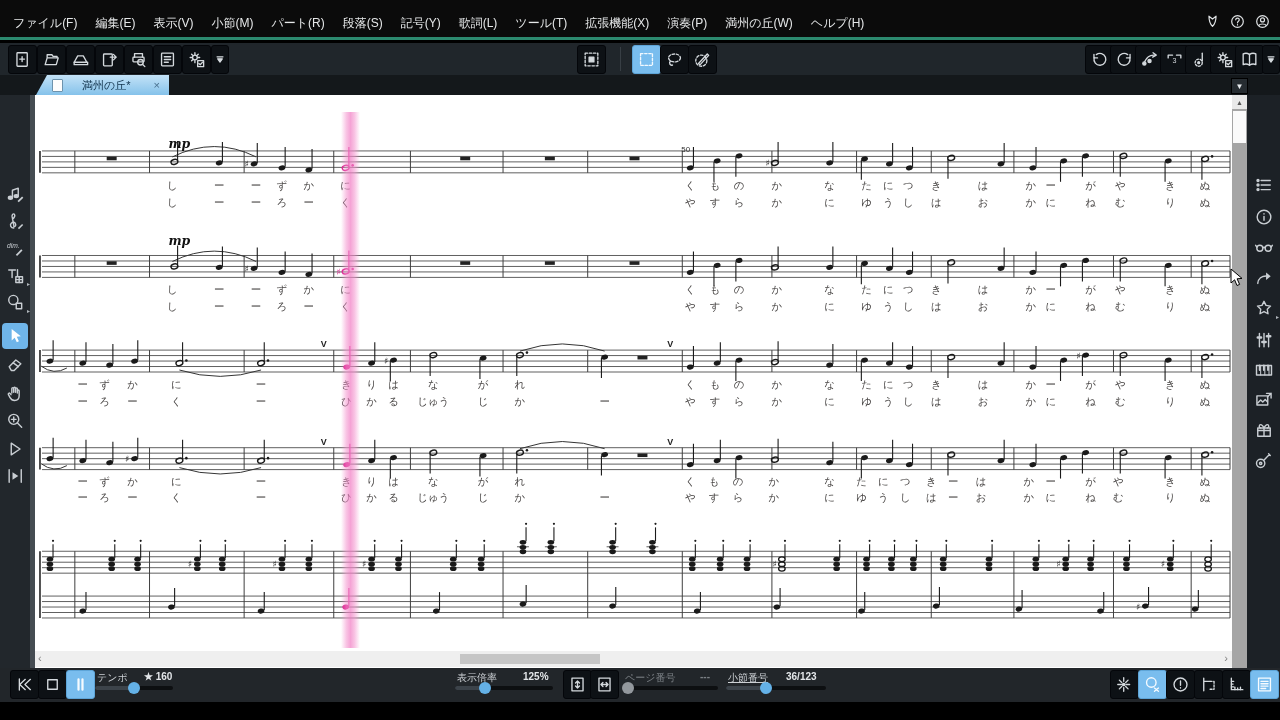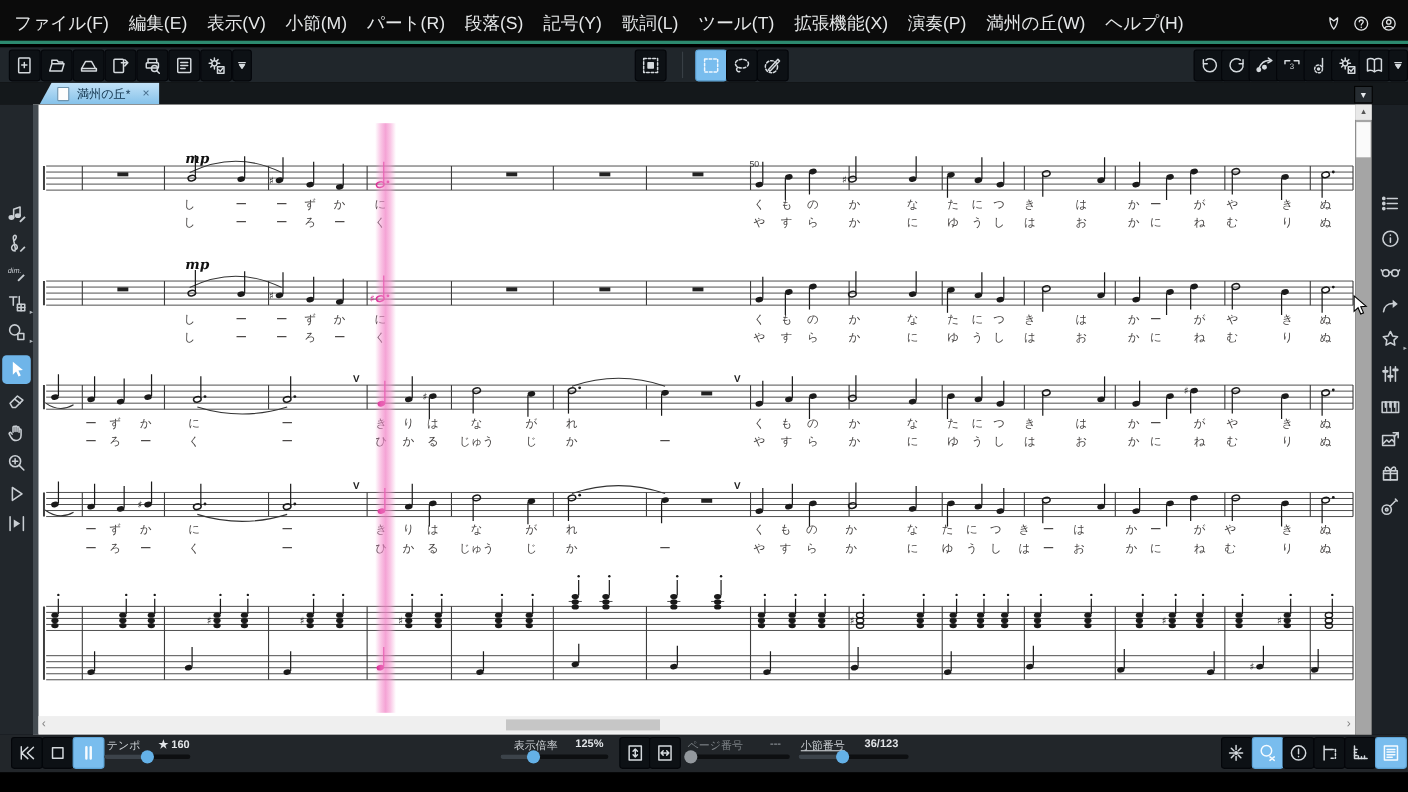--- a/index.html
+++ b/index.html
@@ -2,36 +2,36 @@
 <html><head>
 <meta charset="utf-8">
 <style>
   html,body{margin:0;padding:0;background:#000;}
   #app{position:relative;width:1280px;height:720px;background:#000;overflow:hidden;
        font-family:"Liberation Sans",sans-serif;}
   
   .menubar{position:absolute;left:0;top:0;width:1280px;height:40px;background:#0b0b0b;
            border-bottom:3px solid #2c8a6f;box-sizing:border-box;display:flex;
            align-items:flex-end;padding:0 4px 3px 4px;}
-  .menu-item{color:#e6e8e9;font-size:16px;padding:2px 9px;white-space:nowrap;cursor:default;}
+  .menu-item{color:#e6e8e9;font-size:12px;padding:2px 9px;white-space:nowrap;cursor:default;}
   .win-icons{position:absolute;right:8px;top:13px;display:flex;gap:7px;color:#dfe2e4;}
   .win-icons .wicon{width:18px;height:18px;}
   
   .toolbar{position:absolute;left:0;top:43px;width:1280px;height:32px;background:#20262b;}
   .btn{position:absolute;width:27px;height:27px;background:#0d1115;border:1px solid #04060a;
        border-radius:3px;color:#d5dade;display:flex;align-items:center;justify-content:center;}
   .btn svg{width:19px;height:19px;}
   .btn.narrow{width:16px;}
   .btn.active{background:#79bdee;border-color:#5ea5d8;color:#f2f9ff;}
   .tb-sep{position:absolute;width:1px;height:24px;background:#383f45;}
   
   .tabbar{position:absolute;left:0;top:75px;width:1280px;height:20px;background:#14181b;}
   .tab{position:absolute;left:36px;top:0;height:20px;background:linear-gradient(#c3e2f7,#85c2ea);
        clip-path:polygon(11px 0,100% 0,100% 100%,0 100%);display:flex;align-items:center;
-       gap:7px;padding:0 9px 0 16px;font-size:11px;color:#10314a;}
+       gap:19px;padding:0 9px 0 16px;font-size:11px;color:#10314a;}
   .tab .doc-ico{width:9px;height:11px;background:#fdfdfd;border:1px solid #6d93ad;border-radius:1px;}
   .tab .close{color:#49708e;font-size:11px;margin-left:4px;}
   .winlist-btn{position:absolute;left:1231px;top:3px;width:15px;height:14px;background:#262c31;
        border:1px solid #000;color:#e8ebee;font-size:8px;display:flex;align-items:center;justify-content:center;}
   
   .left-toolbox{position:absolute;left:0;top:95px;width:30px;height:573px;background:#22272c;}
   .right-toolbox{position:absolute;left:1247px;top:95px;width:33px;height:573px;background:#1c2126;}
   .tool{position:absolute;width:26px;height:26px;color:#c9ced3;display:flex;align-items:center;
         justify-content:center;border-radius:4px;}
   .tool svg{width:20px;height:20px;}
@@ -1181,21 +1181,21 @@
         <svg viewBox="0 0 24 24" width="19" height="19" fill="none" stroke="currentColor" stroke-width="1.7" stroke-linecap="round" stroke-linejoin="round">
           <path d="M9.5 5.5v13M14.5 5.5v13" stroke-width="2.8"></path>
         </svg>
       </div>
       <span class="sb-label" style="left: 97px;">テンポ</span>
       <span class="sb-value" style="left: 144px;">★ 160</span>
       <div class="slider" style="left: 95px; width: 78px;">
         <div class="fill" style="width: 50%;"></div>
         <div class="knob" style="left: calc(50% - 6px);"></div>
       </div>
-      <span class="sb-label" style="left: 467px; text-align: center;">表示倍率</span>
+      <span class="sb-label" style="left: 457px; text-align: center;">表示倍率</span>
       <span class="sb-value" style="left: 523px;">125%</span>
       <div class="slider" style="left: 455px; width: 98px;">
         <div class="fill" style="width: 31%;"></div>
         <div class="knob" style="left: calc(31% - 6px);"></div>
       </div>
       <span class="sb-label dim" style="left: 625px;">ページ番号</span>
       <span class="sb-value dim" style="left: 700px;">---</span>
       <div class="slider" style="left: 623px; width: 95px;">
         <div class="fill" style="width: 5%;"></div>
         <div class="knob dim" style="left: calc(5% - 6px);"></div>

